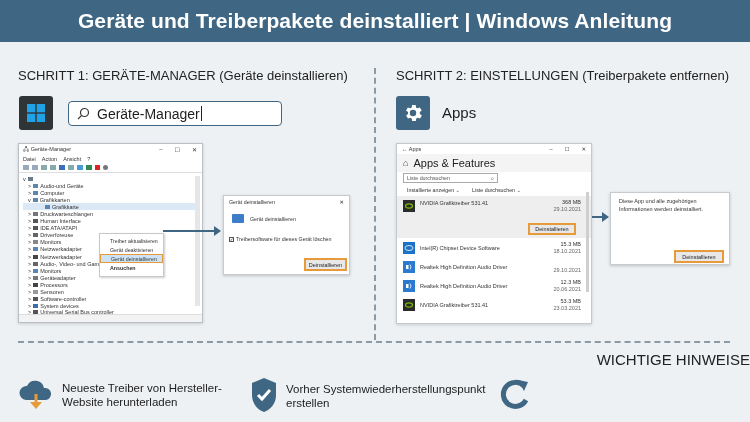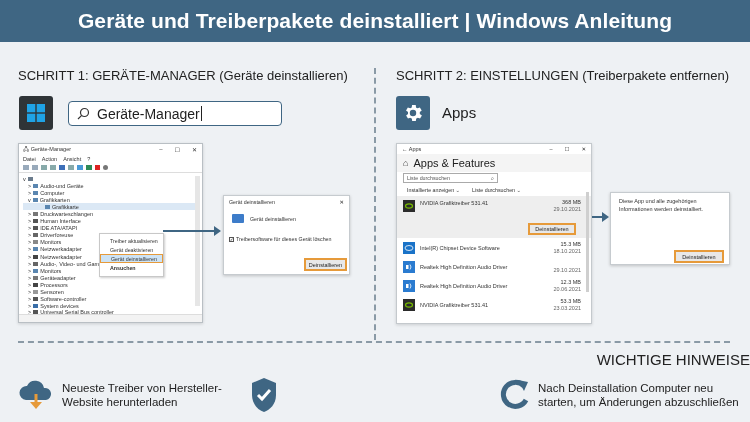--- a/index.html
+++ b/index.html
@@ -326,20 +326,20 @@
       <rect x="16.5" y="18" width="3" height="10" fill="#e69a3a"></rect>
       <path d="M12 26l6 7 6-7z" fill="#e69a3a"></path>
     </svg>
   <span style="width:170px;padding-top:2px">Neueste Treiber von Hersteller-Website herunterladen</span>
 </div>
 <div class="note" style="left:250px">
   <svg width="28" height="38" viewBox="0 0 28 38">
       <path d="M14 2l12 5v12c0 9-6 15-12 17C8 34 2 28 2 19V7z" fill="#3f6683"></path>
       <path d="M8 19l4 4 8-9" stroke="#fff" stroke-width="3" fill="none"></path>
     </svg>
+  <span style="width:200px;padding-top:2px">Vorher Systemwiederherstellungspunkt erstellen</span>
 </div>
 <div class="note" style="left:500px">
   <svg width="30" height="36" viewBox="0 0 30 36">
       <path d="M24 10A12 12 0 1 0 26 24" stroke="#3f6683" stroke-width="5" fill="none"></path>
       <path d="M18 4l10 2-4 9z" fill="#3f6683"></path>
     </svg>
-  <span style="width:210px;padding-top:2px">Nach Deinstallation Computer neu starten, um Änderungen abzuschließen</span>
 </div>
 
 </body></html>

